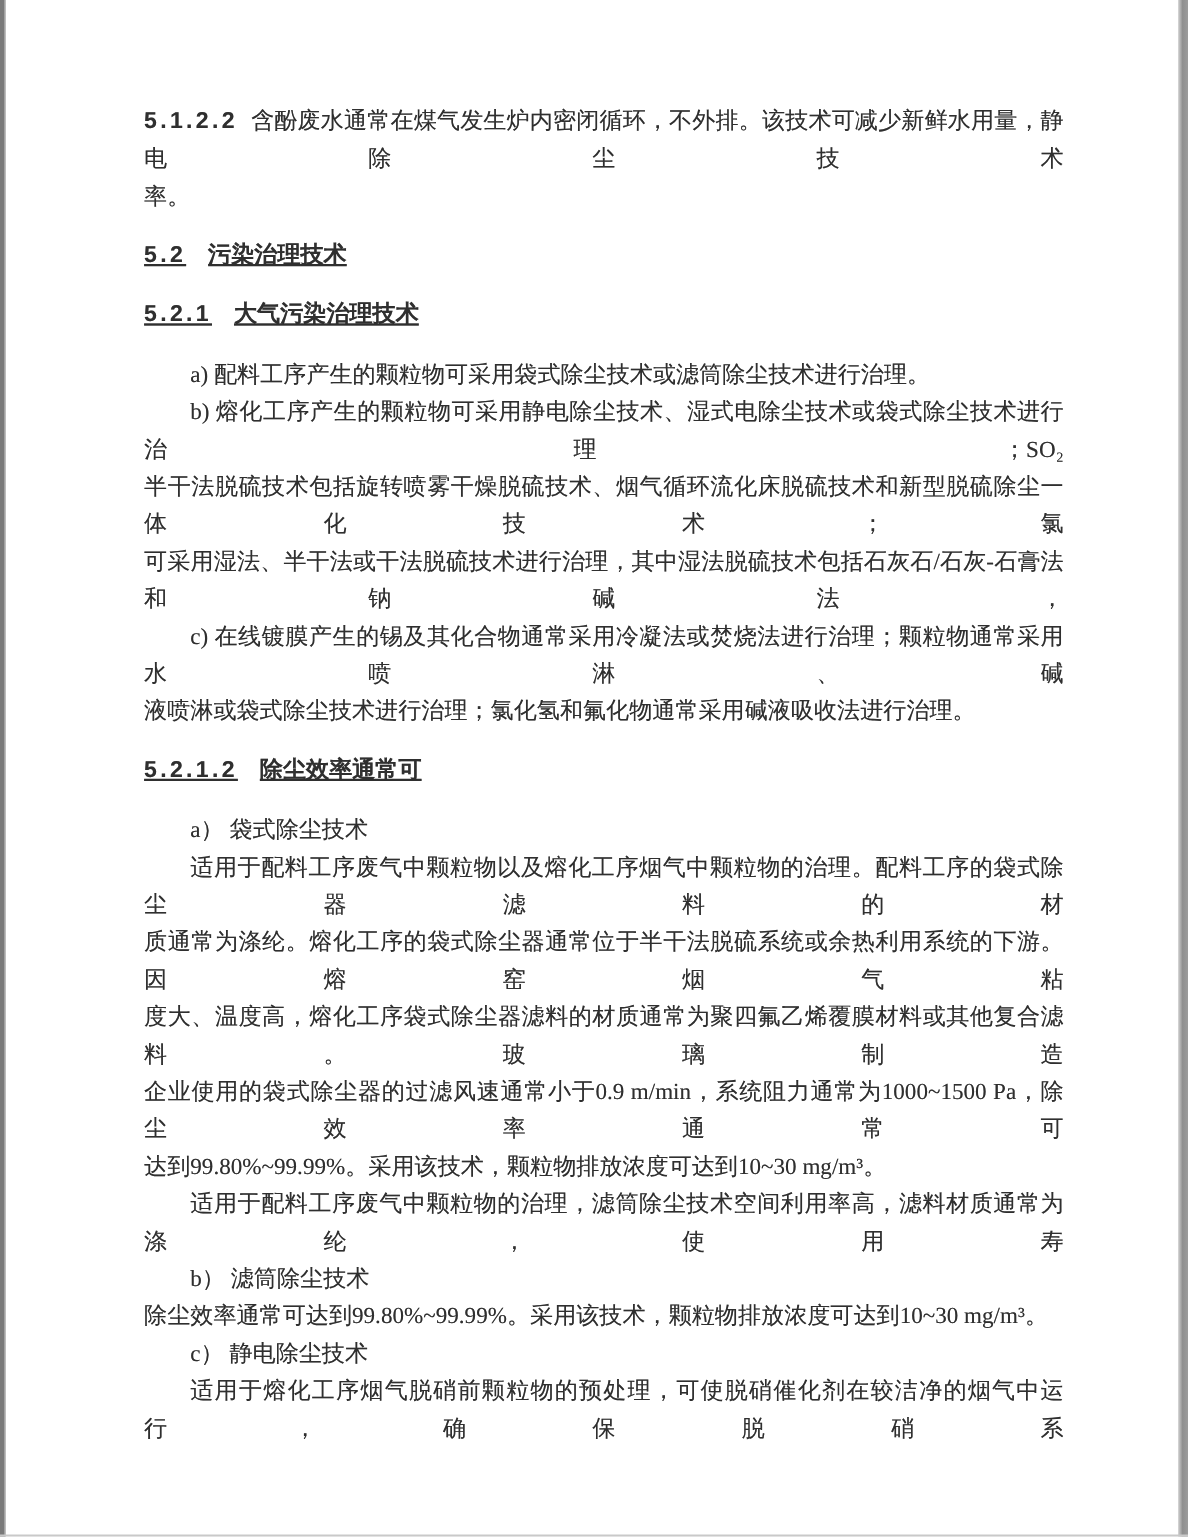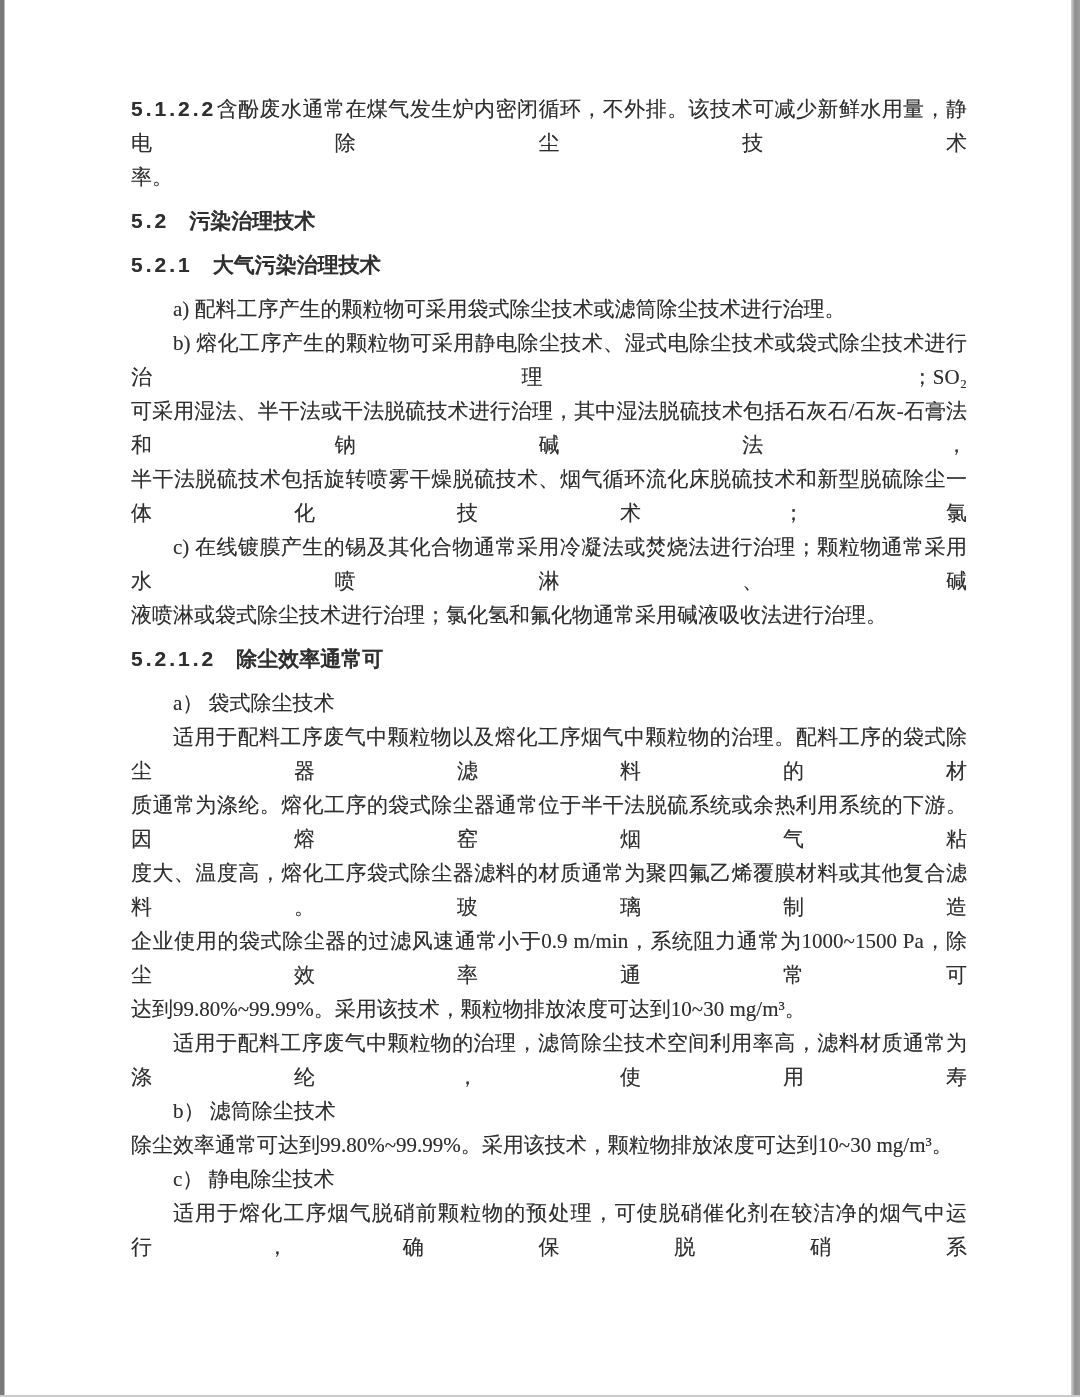--- a/index.html
+++ b/index.html
@@ -39,29 +39,30 @@
     white-space:normal;
     text-align:justify;
     text-align-last:justify;
   }
   .ind{text-indent:42px;}
   .h{
     font-family:"Liberation Sans","DejaVu Sans",sans-serif;
     font-weight:bold;
     font-size:21px;
     line-height:34px;
-    margin:10px 0;
+    margin:20px 0;
     white-space:nowrap;
+    text-decoration:underline;
   }
   .hnum{letter-spacing:3px;margin-right:20px;}
   .cnum{
     font-family:"Liberation Sans","DejaVu Sans",sans-serif;
     font-weight:600;
     letter-spacing:3px;
-    margin-right:0;
+    margin-right:12px;
   }
 </style>
 </head>
 <body>
 
 <div class="left-edge"></div>
 <div class="scrollbar-track"></div>
 <div class="bottom-edge"></div>
 
 <div class="content">
@@ -70,22 +71,22 @@
     <div class="line fill"><span class="cnum">5.1.2.2</span><span>含酚废水通常在煤气发生炉内密闭循环，不外排。该技术可减少新鲜水用量，静电除尘技术</span></div>
     <div class="line">率。</div>
   </div>
 
   <div class="h"><span class="hnum">5.2</span><span>污染治理技术</span></div>
   <div class="h"><span class="hnum">5.2.1</span><span>大气污染治理技术</span></div>
 
   <div>
     <div class="line ind">a) 配料工序产生的颗粒物可采用袋式除尘技术或滤筒除尘技术进行治理。</div>
     <div class="line fill ind">b) 熔化工序产生的颗粒物可采用静电除尘技术、湿式电除尘技术或袋式除尘技术进行治理；SO₂</div>
+    <div class="line fill">半干法脱硫技术包括旋转喷雾干燥脱硫技术、烟气循环流化床脱硫技术和新型脱硫除尘一体化技术；氯</div>
     <div class="line fill">可采用湿法、半干法或干法脱硫技术进行治理，其中湿法脱硫技术包括石灰石/石灰-石膏法和钠碱法，</div>
-    <div class="line fill">半干法脱硫技术包括旋转喷雾干燥脱硫技术、烟气循环流化床脱硫技术和新型脱硫除尘一体化技术；氯</div>
     <div class="line fill ind">c) 在线镀膜产生的锡及其化合物通常采用冷凝法或焚烧法进行治理；颗粒物通常采用水喷淋、碱</div>
     <div class="line">液喷淋或袋式除尘技术进行治理；氯化氢和氟化物通常采用碱液吸收法进行治理。</div>
   </div>
 
   <div class="h"><span class="hnum">5.2.1.2</span><span>除尘效率通常可</span></div>
 
   <div>
     <div class="line ind">a） 袋式除尘技术</div>
     <div class="line fill ind">适用于配料工序废气中颗粒物以及熔化工序烟气中颗粒物的治理。配料工序的袋式除尘器滤料的材</div>
     <div class="line fill">质通常为涤纶。熔化工序的袋式除尘器通常位于半干法脱硫系统或余热利用系统的下游。因熔窑烟气粘</div>

